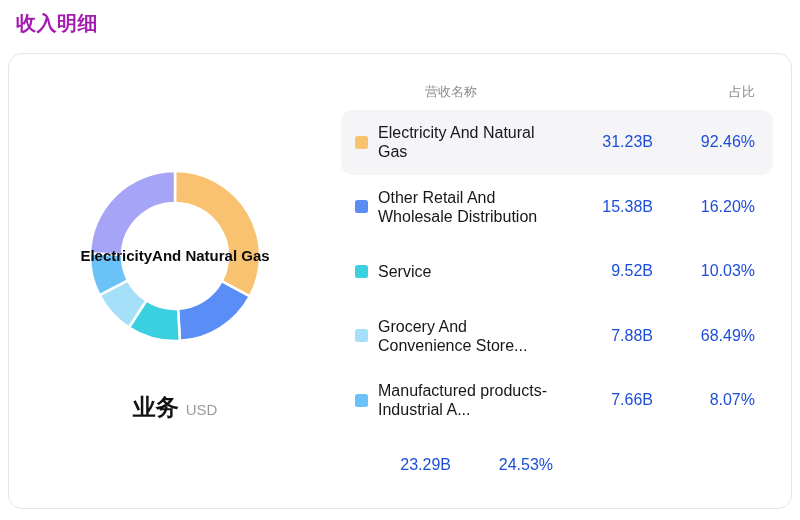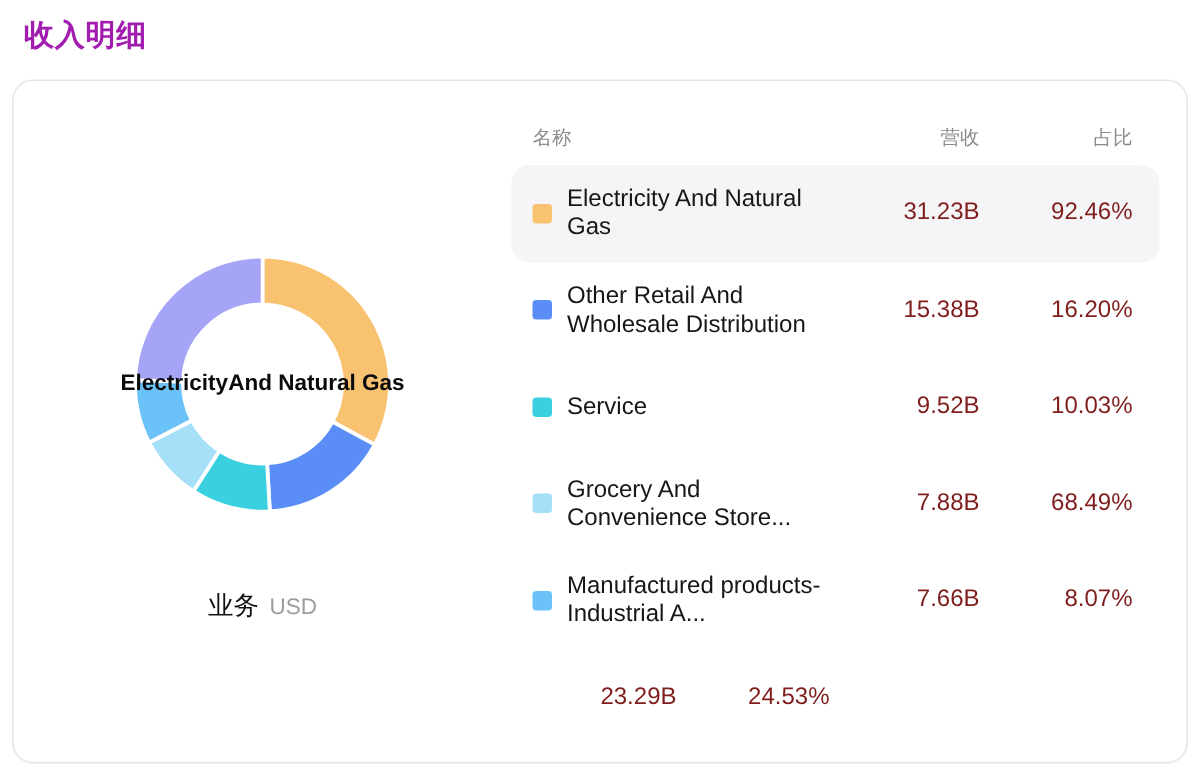--- a/index.html
+++ b/index.html
@@ -28,21 +28,21 @@
   .donut-center {
     position: absolute; inset: 0; display: flex; flex-direction: row;
     align-items: center; justify-content: center; text-align: center;
     pointer-events: none;
   }
   .donut-center div {
     font-size: 15px; font-weight: 700; color: #0b0b0d; line-height: 18px;
     white-space: nowrap;
   }
   .chart-caption { margin-top: 48px; display: flex; align-items: baseline; gap: 7px; }
-  .caption-label { font-size: 17px; font-weight: 400; color: #111111; }
+  .caption-label { font-size: 23px; font-weight: 700; color: #111111; }
   .caption-unit  { font-size: 15px; color: #9b9ba1; }
 
   
   .table-col { flex: 1 1 auto; padding: 20px 18px 14px 0; min-width: 0; }
   .trow {
     display: flex; align-items: center;
     padding: 0 18px 0 14px; border-radius: 12px;
   }
   .thead { height: 36px; }
   .thead .cell { font-size: 13px; color: #8a8a8f; font-weight: 400; }
@@ -51,21 +51,21 @@
   .cell-name { flex: 1 1 auto; display: flex; align-items: center; min-width: 0; }
   .cell-rev  { flex: 0 0 96px;  text-align: right; }
   .cell-pct  { flex: 0 0 102px; text-align: right; }
   .swatch {
     width: 13px; height: 13px; border-radius: 2.5px;
     margin-right: 10px; flex: 0 0 13px; align-self: center;
   }
   .name-text {
     font-size: 16px; line-height: 19px; color: #17171a; max-width: 178px;
   }
-  .val { font-size: 16px; color: #7f1d1d; }
+  .val { font-size: 16px; color: #1d4ed8; }
 </style>
 </head>
 <body>
 
 <div class="page">
   <div class="page-title">收入明细</div>
 
   <div class="card">
 
     <div class="chart-col">
@@ -85,22 +85,22 @@
         </div>
       </div>
       <div class="chart-caption">
         <span class="caption-label">业务</span>
         <span class="caption-unit">USD</span>
       </div>
     </div>
 
     <div class="table-col">
       <div class="trow thead">
+        <div class="cell cell-rev">营收</div>
         <div class="cell cell-name">名称</div>
-        <div class="cell cell-rev">营收</div>
         <div class="cell cell-pct">占比</div>
       </div>
       <div class="tbody" id="table-body">
           <div class="trow active">
             <div class="cell cell-name">
               <span class="swatch" style="background: rgb(249, 194, 112);"></span>
               <span class="name-text">Electricity And Natural Gas</span>
             </div>
             <div class="cell cell-rev val">31.23B</div>
             <div class="cell cell-pct val">92.46%</div>

